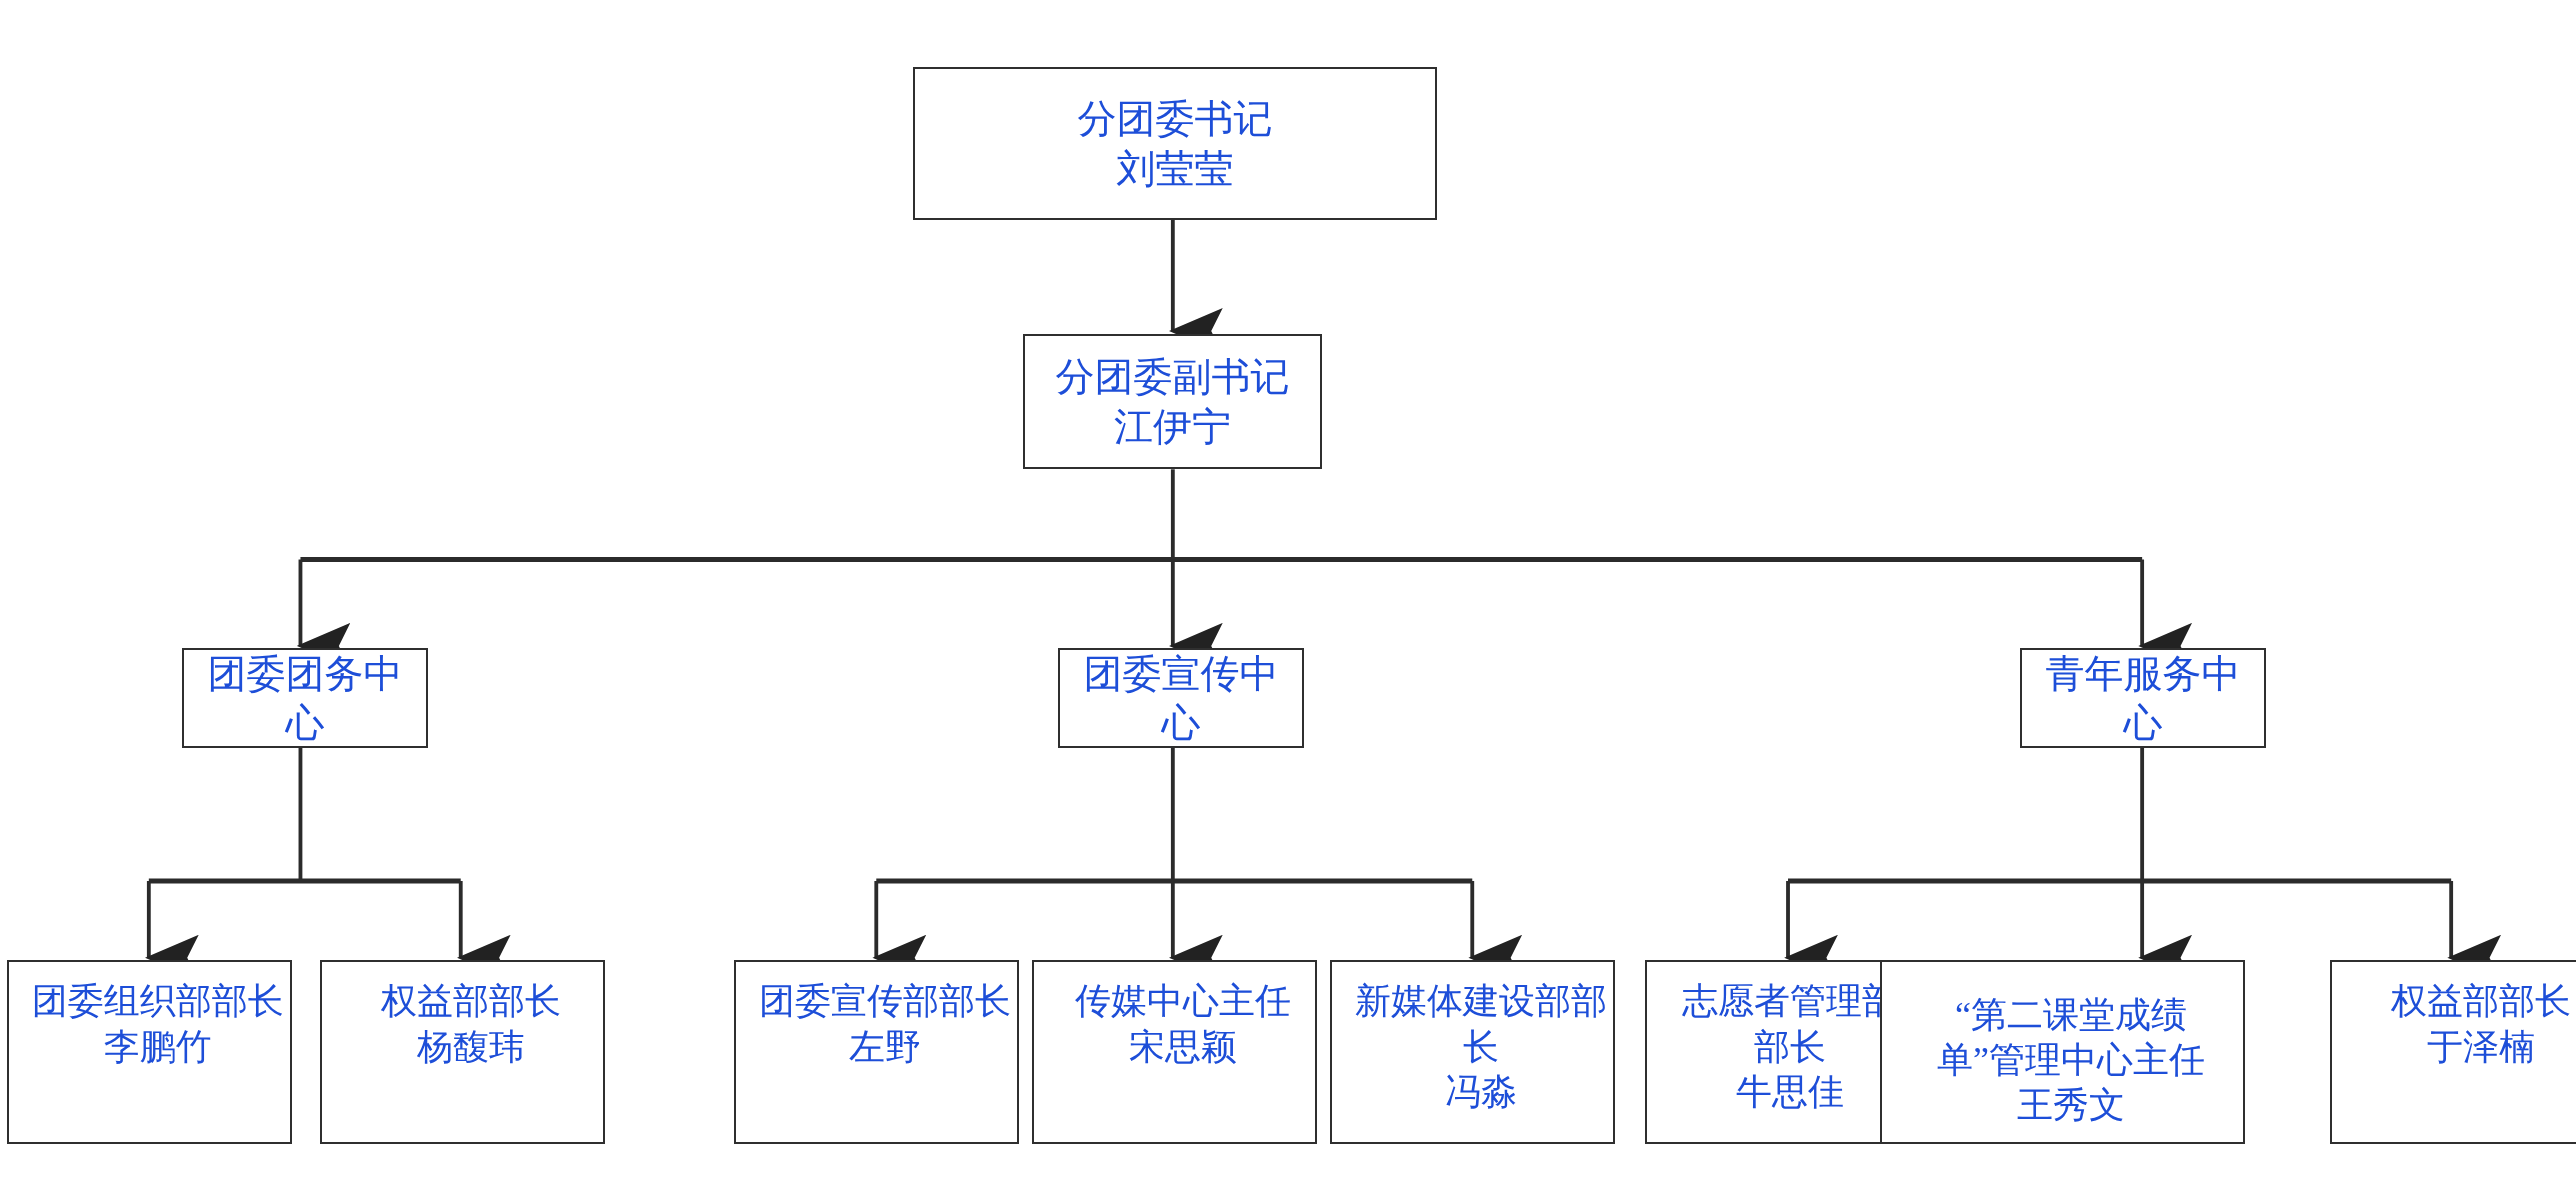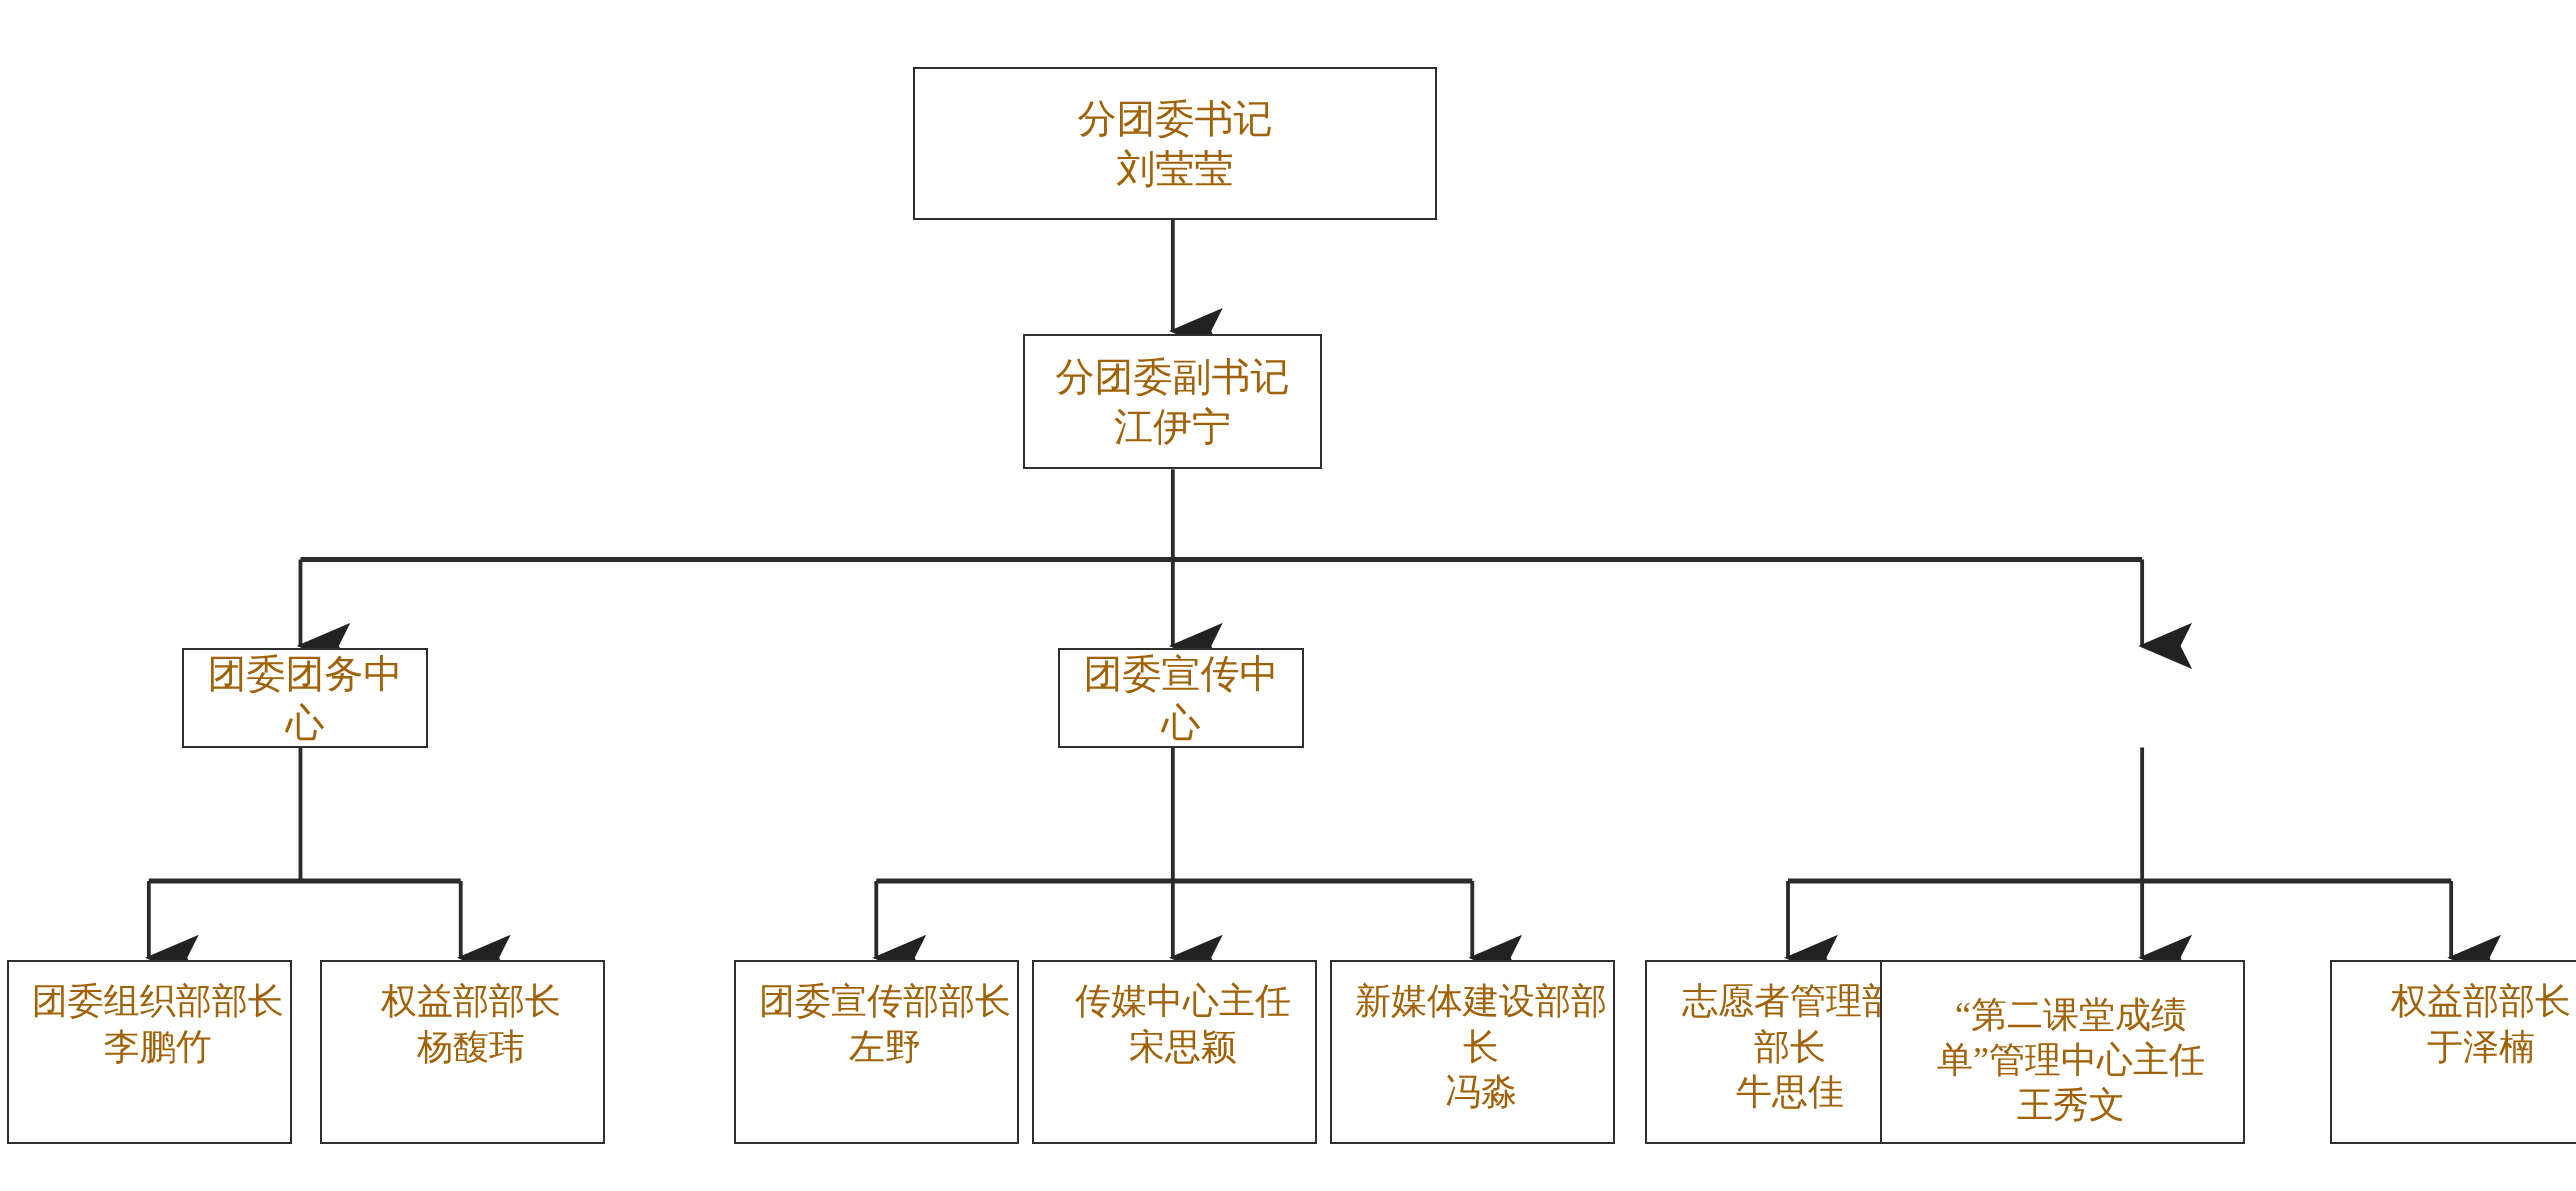--- a/index.html
+++ b/index.html
@@ -28,21 +28,21 @@
   }
   .node {
     position: absolute;
     box-sizing: border-box;
     background: #ffffff;
     border: 2.9px solid #2f2f2f;
     display: flex;
     align-items: center;
     justify-content: center;
     text-align: center;
-    color: #a16207;
+    color: #1d4ed8;
     line-height: 1.26;
     white-space: pre-line;
     z-index: 2;
   }
   .node .label {
     display: block;
     width: 100%;
     padding: 0 5.8px;
     box-sizing: border-box;
   }
@@ -102,20 +102,23 @@
     <span class="label">分团委副书记
 江伊宁</span>
   </div>
 
   <div class="node lvl3" style="left:182px; top:648px; width:246px; height:100px;">
     <span class="label">团委团务中心</span>
   </div>
   <div class="node lvl3" style="left:1058px; top:648px; width:246px; height:100px;">
     <span class="label">团委宣传中心</span>
   </div>
+  <div class="node lvl3" style="left:2020px; top:648px; width:246px; height:100px;">
+    <span class="label">青年服务中心</span>
+  </div>
 
   <div class="node lvl4" style="left:6.7px; top:960px; width:285px; height:184px;">
     <span class="label">团委组织部部长
 李鹏竹</span>
   </div>
   <div class="node lvl4" style="left:320px; top:960px; width:285px; height:184px;">
     <span class="label">权益部部长
 杨馥玮</span>
   </div>
   <div class="node lvl4" style="left:734px; top:960px; width:285px; height:184px;">

